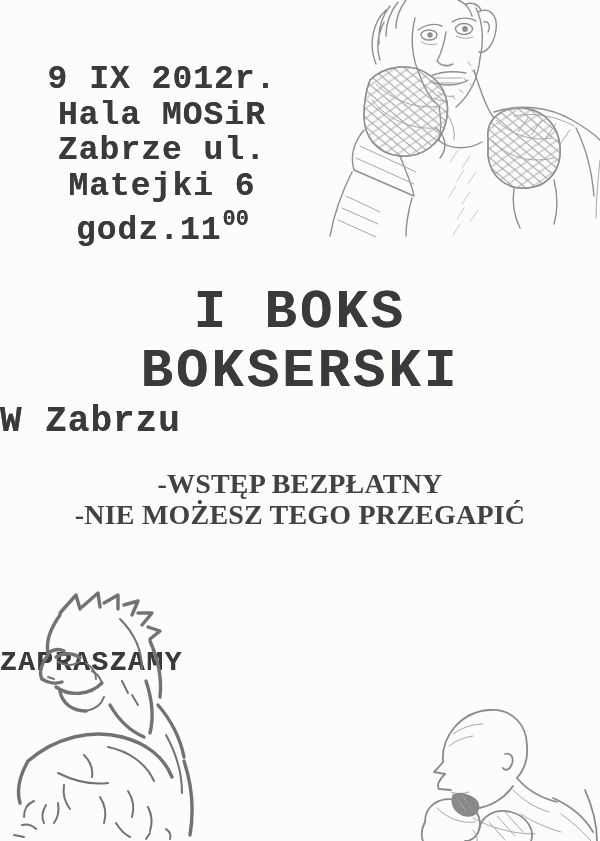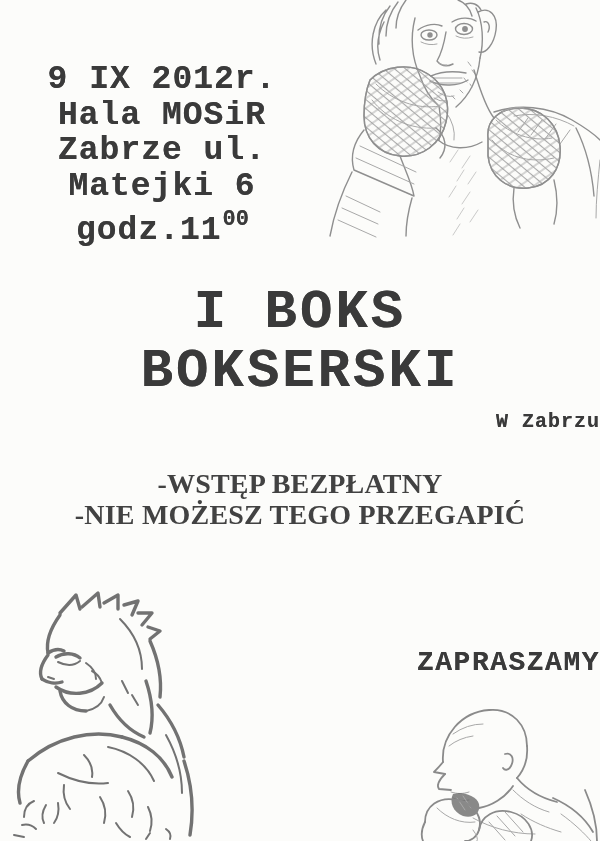--- a/index.html
+++ b/index.html
@@ -40,32 +40,32 @@
     font-size:22px; letter-spacing:0;
     position:relative; top:-2px; left:1px;
   }
   .title-block{
     position:absolute; left:0; top:283px; width:600px;
     text-align:center;
     font-size:54px; line-height:59px; letter-spacing:3px;
   }
   .subtitle{
     position:absolute; left:0; top:407px; width:600px;
-    text-align:right;
-    font-size:20px; line-height:30px; letter-spacing:1px;
+    text-align:left;
+    font-size:36px; line-height:30px; letter-spacing:1px;
   }
   .bullets{
     position:absolute; left:30px; top:468px; width:540px;
     text-align:center;
     font-size:28px; line-height:31px; letter-spacing:0.2px;
     color:#424242;
   }
   .closing{
     position:absolute; left:0; top:647px; width:600px;
-    text-align:right;
+    text-align:left;
     font-size:28px; line-height:32px; letter-spacing:1.5px;
   }
   .sketch{ position:absolute; }
   .sketch-topright{ left:318px; top:0; }
   .sketch-bottomleft{ left:0px; top:585px; }
   .sketch-bottomright{ left:413px; top:698px; }
   .pencil{ stroke:var(--pencil); fill:none; stroke-width:1.4; stroke-linecap:round; stroke-linejoin:round; }
   .pencil-thin{ stroke:var(--pencil-light); fill:none; stroke-width:1; stroke-linecap:round; }
   .marker{ stroke:var(--pencil-bold); fill:none; stroke-width:3.4; stroke-linecap:round; stroke-linejoin:round; }
   .marker-thin{ stroke:var(--pencil-bold); fill:none; stroke-width:2; stroke-linecap:round; }

